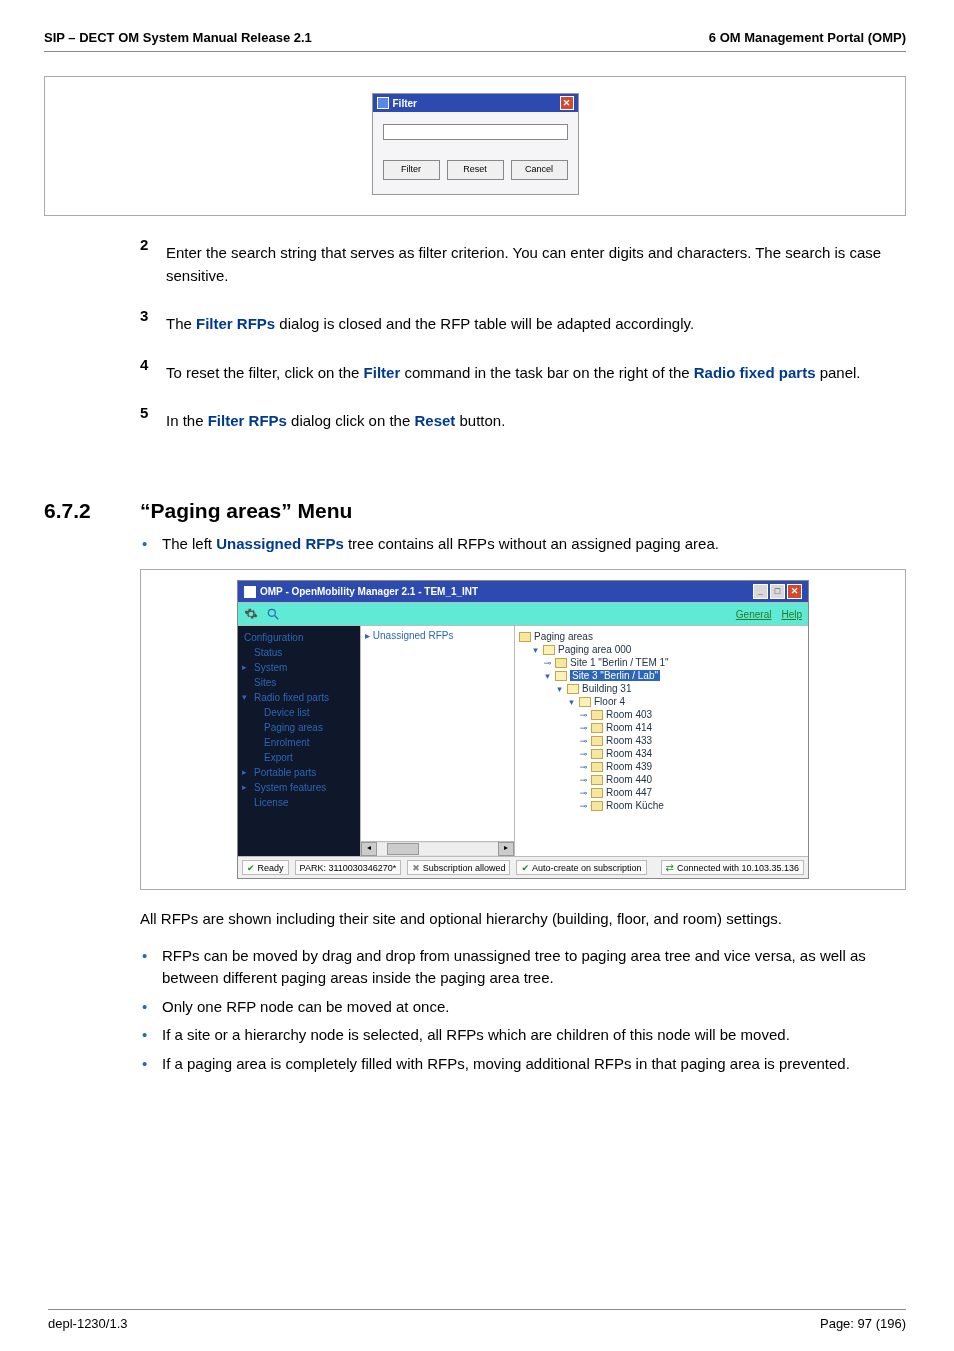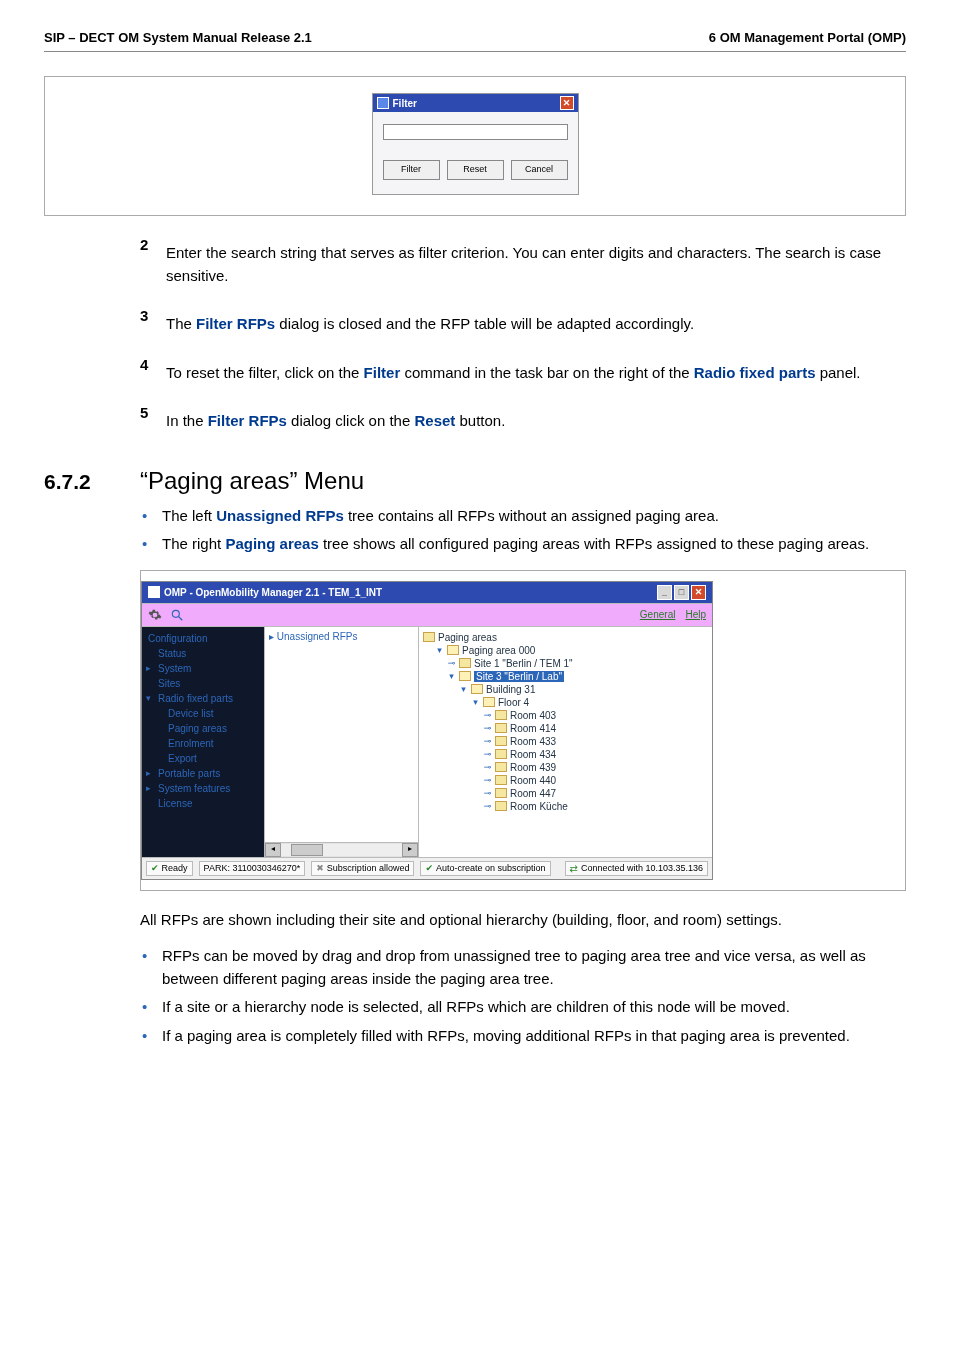--- a/index.html
+++ b/index.html
@@ -105,22 +105,23 @@
     align-items: baseline;
     margin-top: 28px;
     margin-bottom: 10px;
   }
   .h2num {
     font-size: 21px;
     font-weight: bold;
     width: 96px;
   }
   .h2title {
-    font-size: 24px;
-    font-weight: normal;
+    font-size: 21px;
+    font-weight: bold;
+    margin-top: 32px;
   }
   .body-block { margin-left: 96px; }
   .body-para { line-height: 1.5; margin: 0 0 14px 0; }
   ul.bul {
     list-style: none;
     padding: 0;
     margin: 0 0 14px 0;
   }
   ul.bul > li {
     position: relative;
@@ -134,21 +135,21 @@
     position: absolute;
     left: 2px;
     top: 0;
     font-size: 15px;
   }
   .figure-box2 {
     border: 1px solid #aaa;
     padding: 10px 0 10px 0;
     margin: 6px 0 18px 0;
     display: flex;
-    justify-content: flex-start;
+    justify-content: center;
   }
   .omp-window {
     width: 570px;
     border: 1px solid #888;
     font-size: 10px;
     background: #edf3f9;
   }
   .omp-titlebar {
     background: #2c4ab0;
     color: #fff;
@@ -167,21 +168,21 @@
     height: 13px;
     background: #d9d9d9;
     border: 1px solid #fff;
     color: #333;
     font-size: 9px;
     text-align: center;
     line-height: 12px;
   }
   .omp-wc.red { background: #d34a2a; color:#fff; }
   .omp-toolbar {
-    background: #f0abfc;
+    background: #5eead4;
     border-top: 1px solid #bbb;
     border-bottom: 1px solid #bbb;
     padding: 4px 6px;
     display: flex;
     justify-content: space-between;
     align-items: center;
   }
   .omp-toolbar-left { display:flex; gap:8px; align-items:center; }
   .gear-icon, .mag-icon { width:14px; height:14px; }
   .omp-toolbar-right { display:flex; gap:10px; }
@@ -361,21 +362,20 @@
 
     <div class="h2row">
       <div class="h2num">6.7.2</div>
       <div class="h2title">“Paging areas” Menu</div>
     </div>
 
     <div class="body-block">
 
       <ul class="bul" id="intro-bullets">
           <li>The left <span class="emph">Unassigned RFPs</span> tree contains all RFPs without an assigned paging area.</li>
-          <li>The right <span class="emph">Paging areas</span> tree shows all configured paging areas with RFPs assigned to these paging areas.</li>
         </ul>
 
       <div class="figure-box2">
         <div class="omp-window">
           <div class="omp-titlebar">
             <span style="display:flex;align-items:center;gap:4px;">
               <span style="width:10px;height:10px;background:#fff;border:1px solid #fff;display:inline-block;"></span>
               <span>OMP - OpenMobility Manager 2.1 - TEM_1_INT</span>
             </span>
             <span class="omp-wincontrols">
@@ -519,20 +519,25 @@
                 <span>Connected with 10.103.35.136</span>
               </div>
           </div>
         </div>
       </div>
 
       <p class="body-para">All RFPs are shown including their site and optional hierarchy (building, floor, and room) settings.</p>
 
       <ul class="bul" id="post-bullets">
           <li>RFPs can be moved by drag and drop from unassigned tree to paging area tree and vice versa, as well as between different paging areas inside the paging area tree.</li>
+          <li>Only one RFP node can be moved at once.</li>
           <li>If a site or a hierarchy node is selected, all RFPs which are children of this node will be moved.</li>
           <li>If a paging area is completely filled with RFPs, moving additional RFPs in that paging area is prevented.</li>
         </ul>
     </div>
 
   </div>
 
+  <div class="footer">
+    <span>depl-1230/1.3</span>
+    <span>Page: 97 (196)</span>
+  </div>
 </div>
 
 </body></html>

